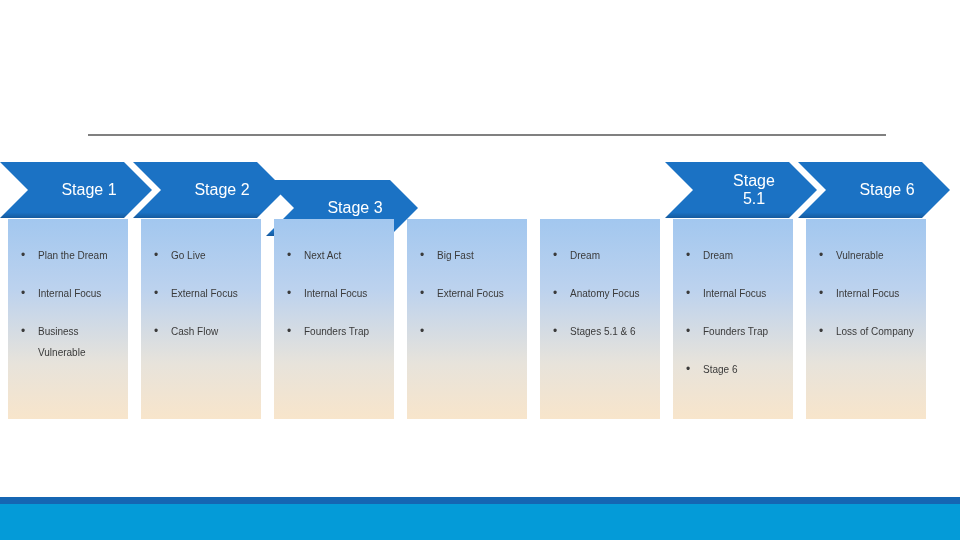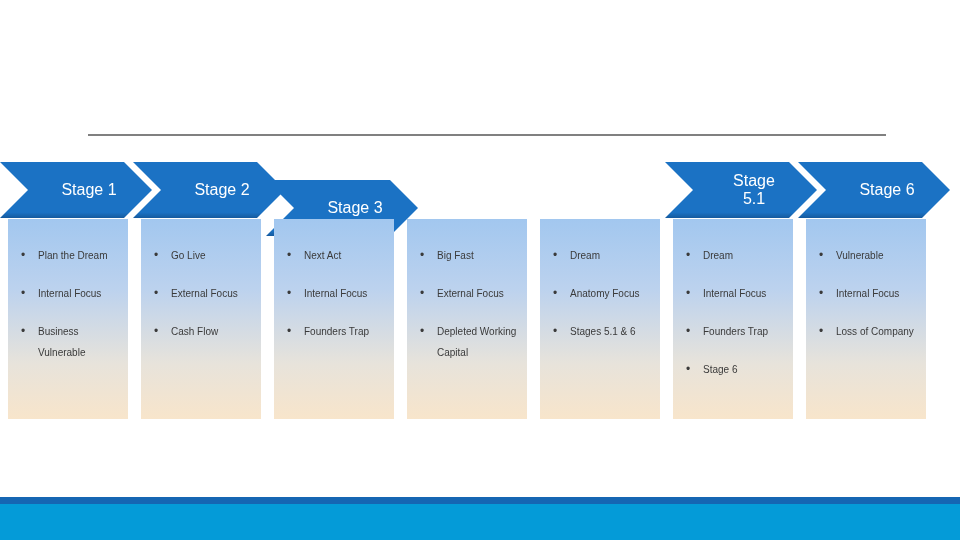--- a/index.html
+++ b/index.html
@@ -164,21 +164,20 @@
     <div class="bullet">
       <span class="dot">•</span>
       <span class="btext">Big Fast</span>
     </div>
     <div class="bullet">
       <span class="dot">•</span>
       <span class="btext">External Focus</span>
     </div>
     <div class="bullet">
       <span class="dot">•</span>
-      <span class="btext">Depleted Working Capital</span>
     </div>
   </div>
 
   <div class="col" style="--i:4">
     <div class="bullet">
       <span class="dot">•</span>
       <span class="btext">Dream</span>
     </div>
     <div class="bullet">
       <span class="dot">•</span>

